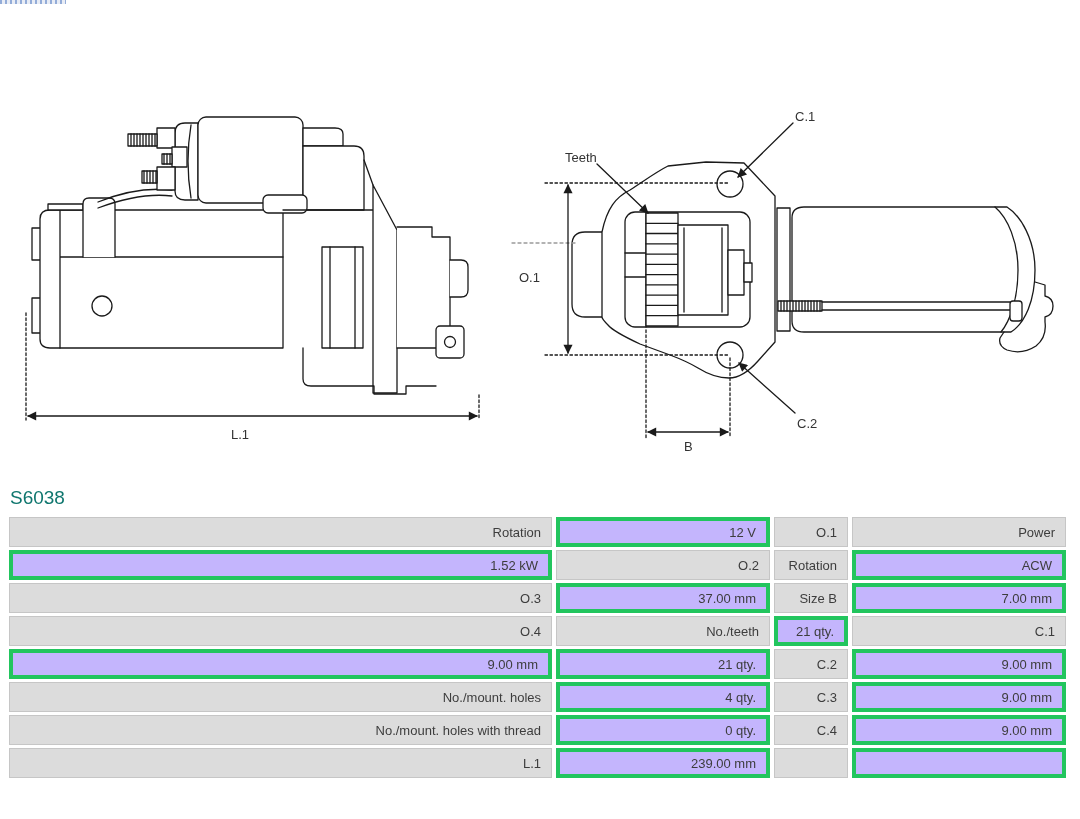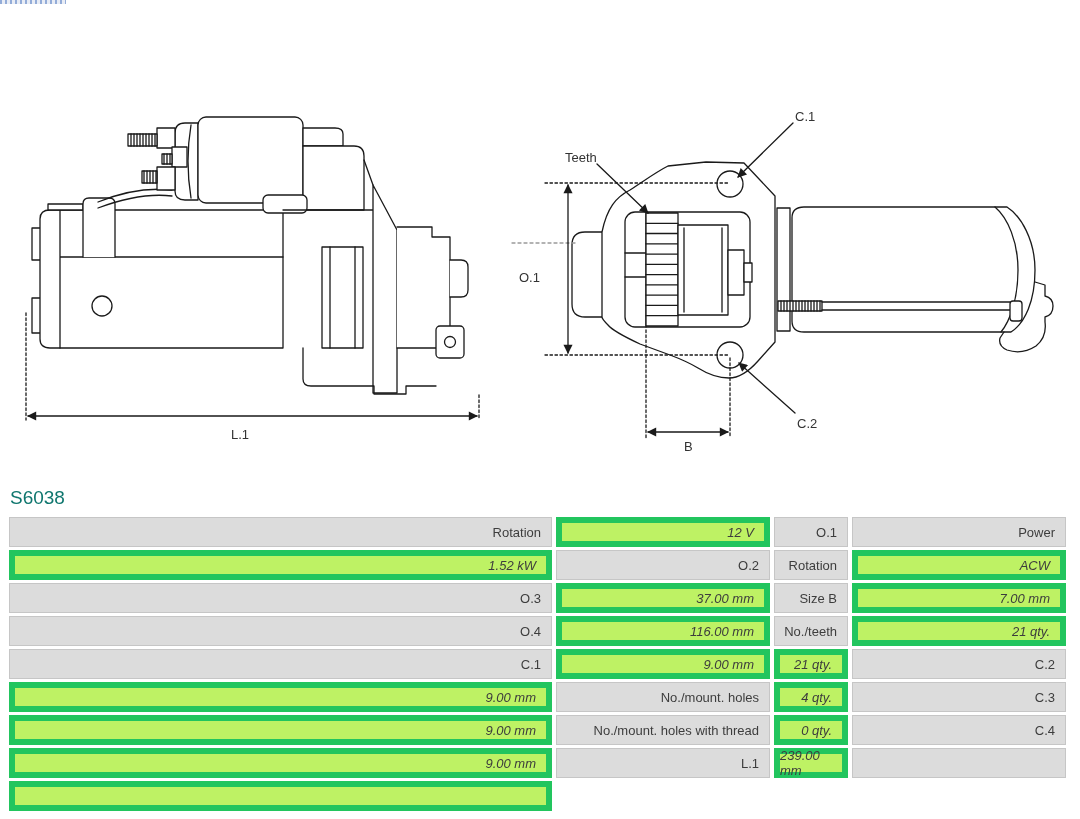--- a/index.html
+++ b/index.html
@@ -9,21 +9,21 @@
          background:repeating-linear-gradient(90deg,#93acd8 0 2px,#e9edf5 2px 5px);}
   .drawing{position:absolute;}
   #side-view{left:20px;top:100px;width:470px;height:350px;}
   #front-view{left:505px;top:90px;width:575px;height:370px;}
   .part-number{position:absolute;left:10px;top:487px;font-size:19px;color:#0f766e;}
   .spec{position:absolute;left:9px;top:517px;width:1057px;display:grid;
         grid-template-columns:543px 214px 74px 214px;column-gap:4px;row-gap:3px;}
   .cell{height:30px;box-sizing:border-box;display:flex;align-items:center;
         justify-content:flex-end;padding-right:10px;font-size:13px;color:#3d3d3d;}
   .lbl{background:#dcdcdc;border:1px solid #c6c6c6;}
-  .val{background:#bef264;border:6px solid #22c55e;font-style:italic;}
+  .val{background:#c4b5fd;border:4px solid #22c55e;}
   svg text{font-family:"Liberation Sans",sans-serif;font-size:13px;fill:#333;}
 </style>
 </head>
 <body>
 
 <div id="stage">
 
   <div class="logo-frag"></div>
 
   <div class="drawing" id="side-view">
@@ -154,21 +154,20 @@
     <div class="cell lbl">O.2</div>
 
     <div class="cell lbl">Rotation</div>
     <div class="cell val">ACW</div>
     <div class="cell lbl">O.3</div>
     <div class="cell val">37.00 mm</div>
 
     <div class="cell lbl">Size B</div>
     <div class="cell val">7.00 mm</div>
     <div class="cell lbl">O.4</div>
-    <div class="cell val">116.00 mm</div>
 
     <div class="cell lbl">No./teeth</div>
     <div class="cell val">21 qty.</div>
     <div class="cell lbl">C.1</div>
     <div class="cell val">9.00 mm</div>
 
     <div class="cell val">21 qty.</div>
     <div class="cell lbl">C.2</div>
     <div class="cell val">9.00 mm</div>
 

